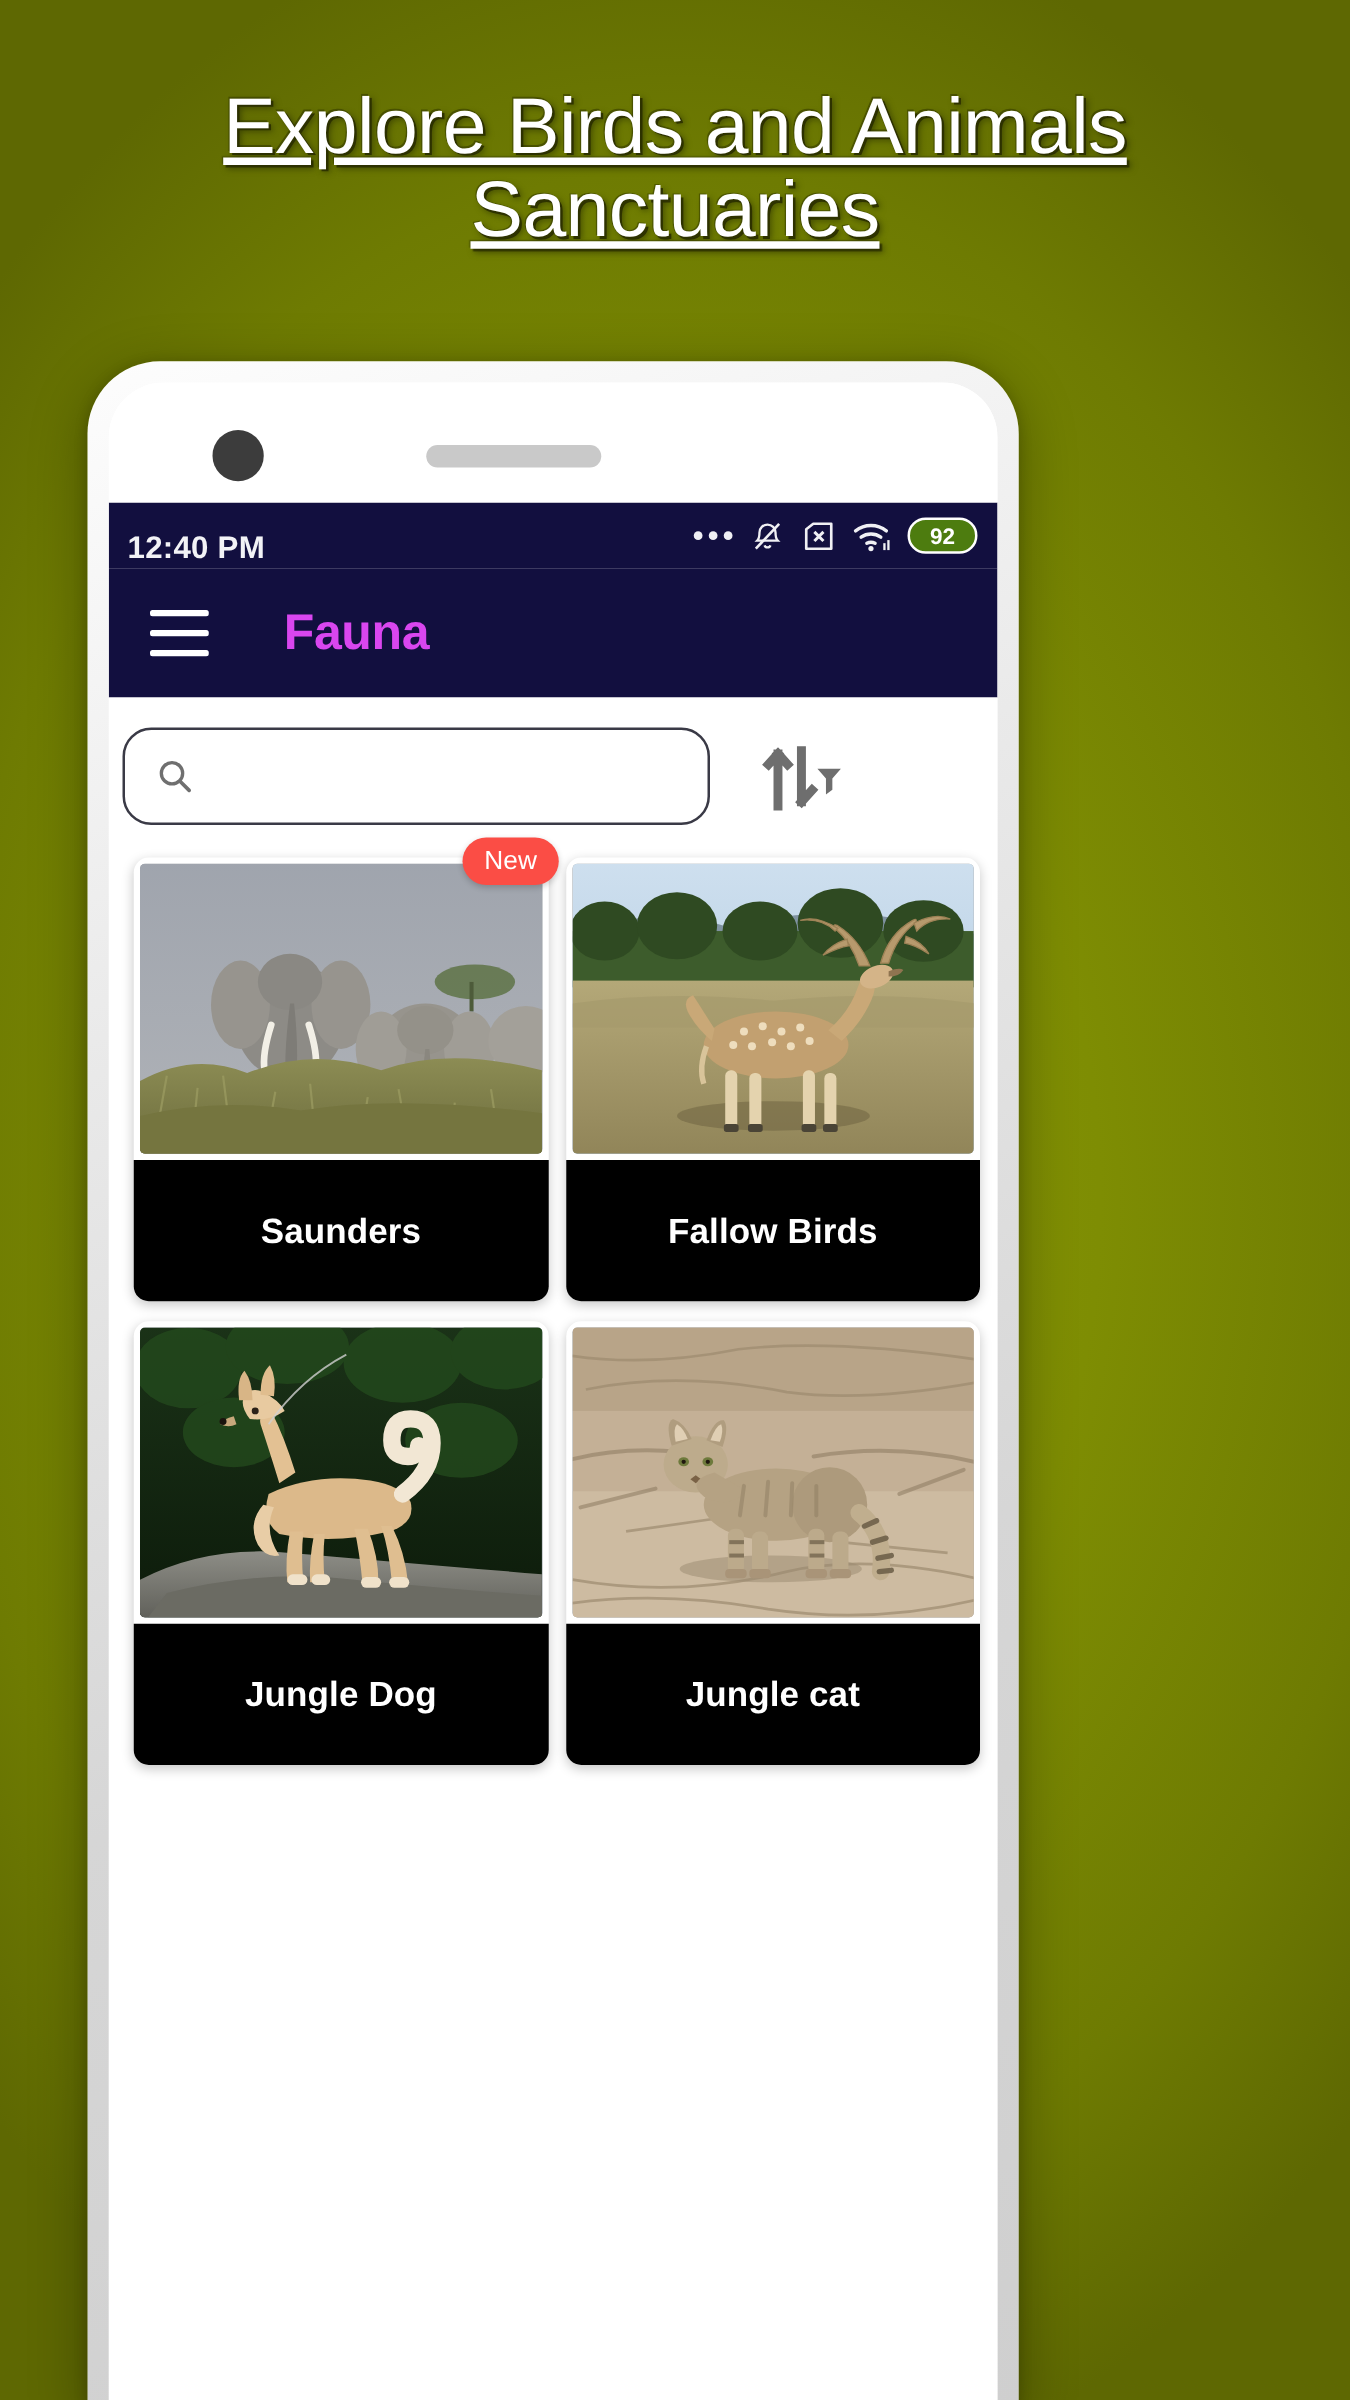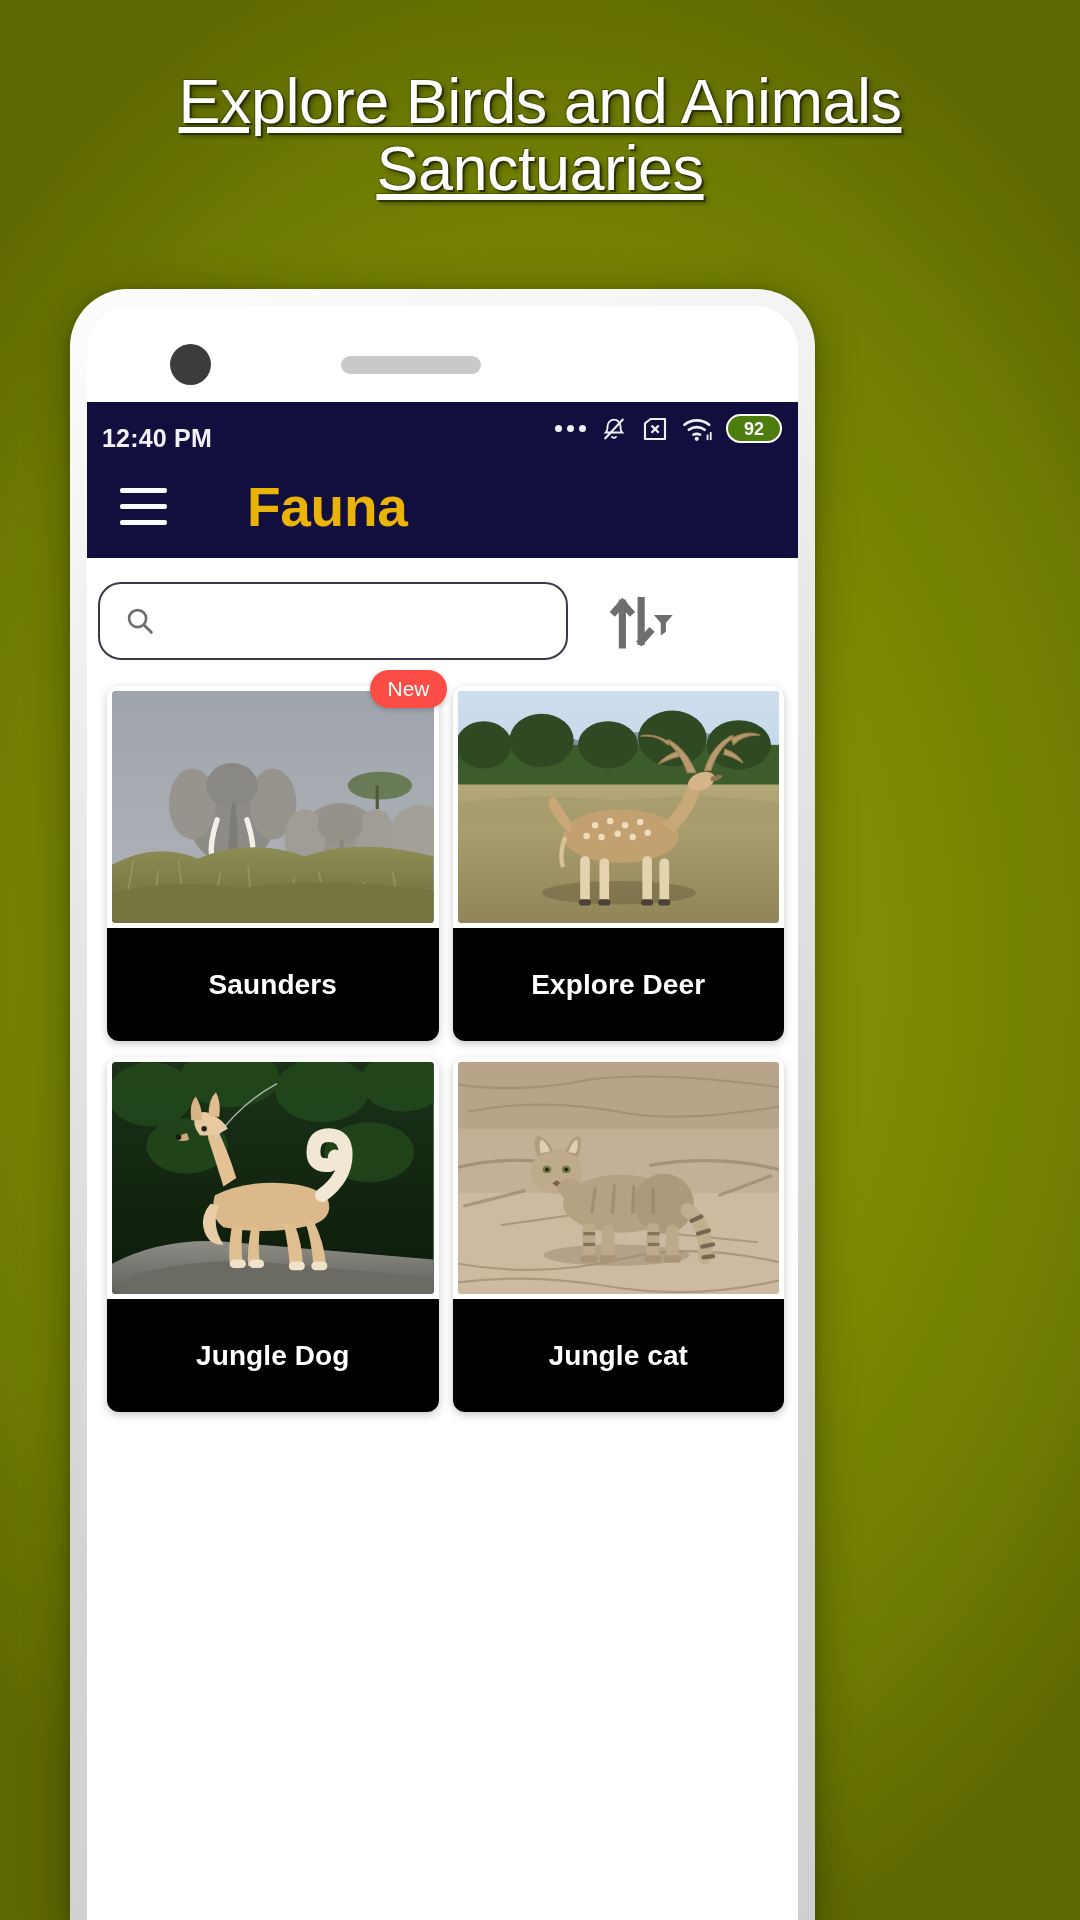--- a/index.html
+++ b/index.html
@@ -156,23 +156,23 @@
     gap: 11px;
     cursor: pointer;
   }
   .hamburger i {
     display: block;
     height: 5px;
     border-radius: 2px;
     background: #ffffff;
   }
   .app-title {
-    margin-left: 80px;
-    color: #eab308;
-    font-size: 55px;
+    margin-left: 60px;
+    color: #d946ef;
+    font-size: 40px;
     font-weight: 700;
     letter-spacing: -0.3px;
   }
 
   
   .content {
     background: #ffffff;
     padding: 0;
     height: calc(100% - 96px - 53px - 103px);
     overflow: hidden;
@@ -467,21 +467,21 @@
                   <rect x="188" y="164" width="9" height="42" rx="4"></rect>
                 </g>
                 <g fill="#4a4436">
                   <rect x="113" y="202" width="11" height="6" rx="2"></rect>
                   <rect x="131" y="202" width="11" height="6" rx="2"></rect>
                   <rect x="171" y="202" width="11" height="6" rx="2"></rect>
                   <rect x="187" y="202" width="11" height="6" rx="2"></rect>
                 </g>
               </svg>
             </div>
-            <div class="card-footer">Explore Deer</div>
+            <div class="card-footer">Fallow Birds</div>
           </div>
 
           <div class="card">
             <div class="card-media">
               <svg viewBox="0 0 300 232" preserveAspectRatio="xMidYMid slice">
                 <defs>
                   <linearGradient id="bgC" x1="0" y1="0" x2="0" y2="1">
                     <stop offset="0" stop-color="#1b3318"></stop>
                       <stop offset="1" stop-color="#0c1a0a"></stop>
                   </linearGradient>

